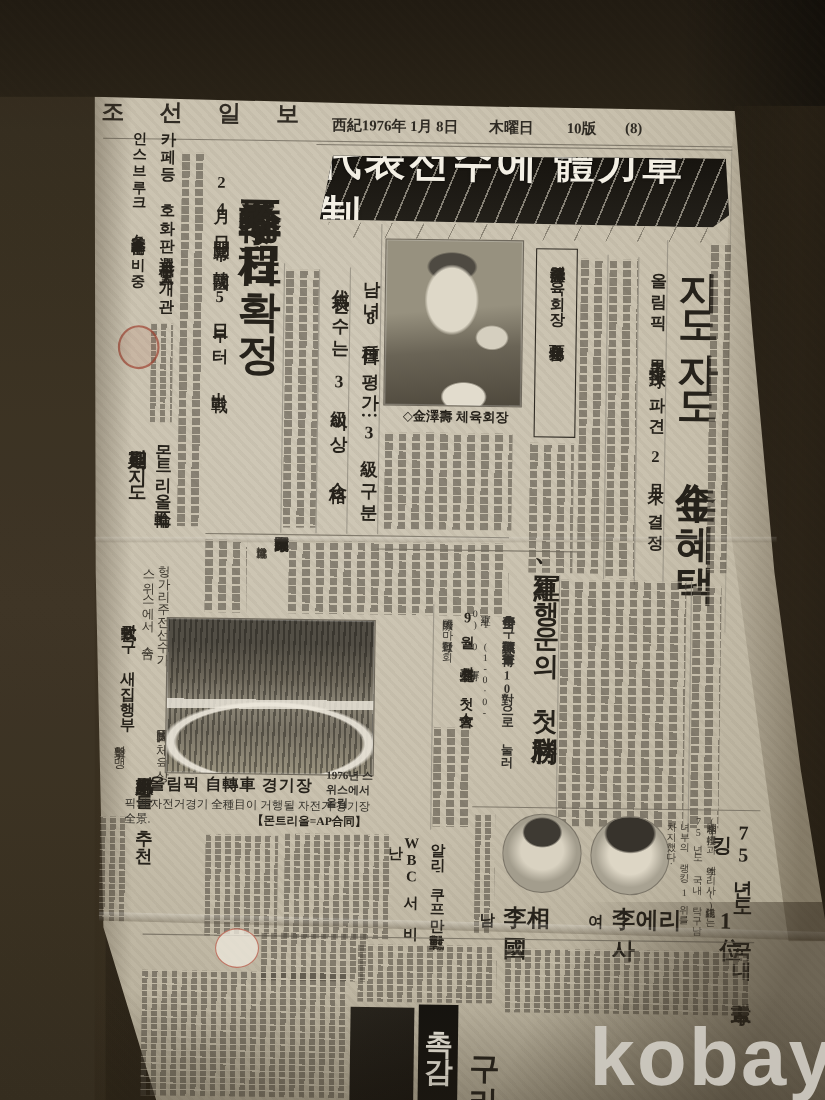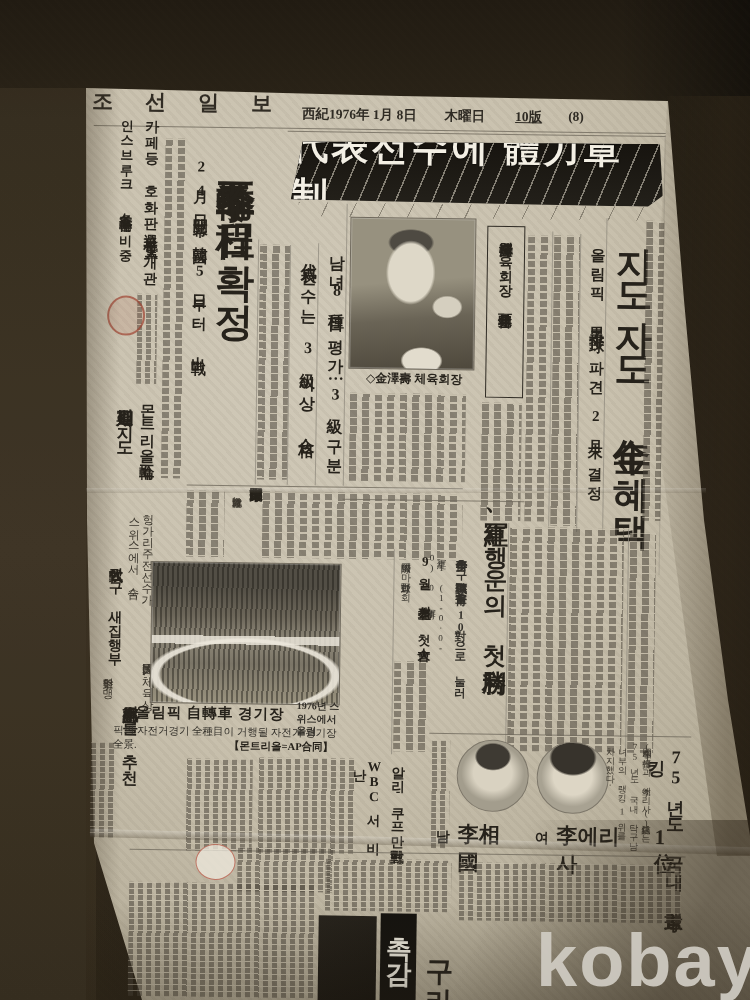--- a/index.html
+++ b/index.html
@@ -62,21 +62,21 @@
   <div class="abs" style="left:92px;top:90px;width:230px;height:30px;display:flex;gap:32px;font-size:21px;font-weight:bold;color:#312c24;">
     <span>조</span>
     <span>선</span>
     <span>일</span>
     <span>보</span>
   </div>
 
   <div class="abs" style="left:302px;top:105px;width:366px;height:22px;font-size:13.5px;font-weight:bold;color:#2f2b24;display:flex;">
     <span>西紀1976年 1月 8日</span>
     <span style="margin-left:28px;">木曜日</span>
-    <span style="margin-left:30px;text-decoration:underline;">10版</span>
+    <span style="margin-left:30px;">10版</span>
     <span style="margin-left:26px;">(8)</span>
   </div>
   <div class="abs hrule" style="left:94px;top:128px;width:572px;"></div>
   <div class="abs hrule" style="left:288px;top:131px;width:378px;"></div>
   <div class="abs vrule" style="left:665px;top:130px;height:440px;opacity:.45;"></div>
 
   <div class="abs banner" style="left:292px;top:139px;width:372px;height:63px;">
     <span>代表선수에 體力章制</span>
   </div>
   <div class="abs shade" style="left:300px;top:202px;width:360px;height:14px;background:repeating-linear-gradient(115deg,rgba(90,84,72,.55) 0 1px,rgba(0,0,0,0) 1px 26px);"></div>

